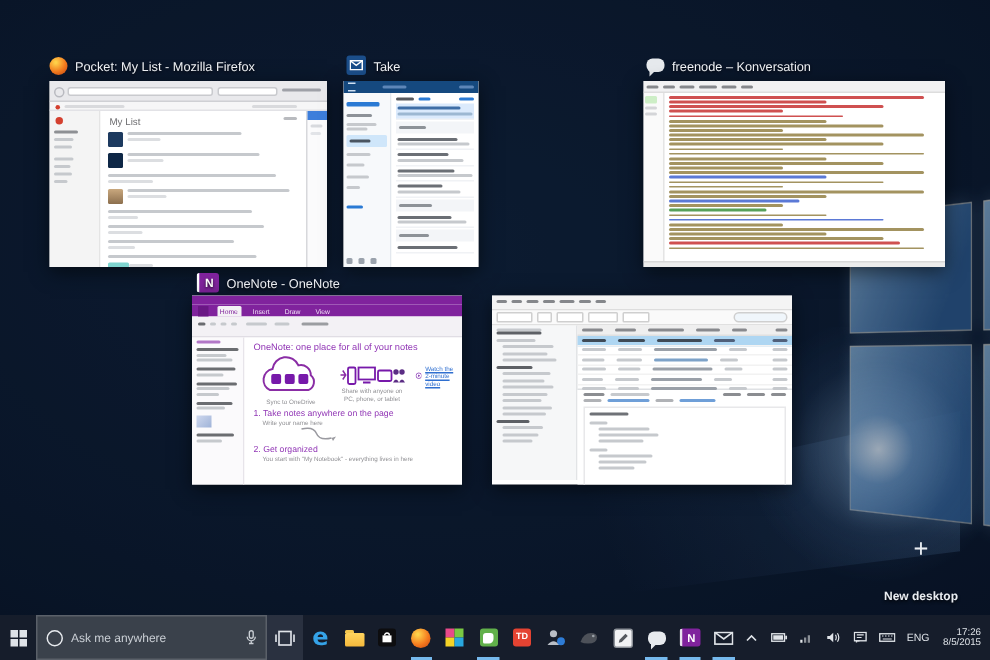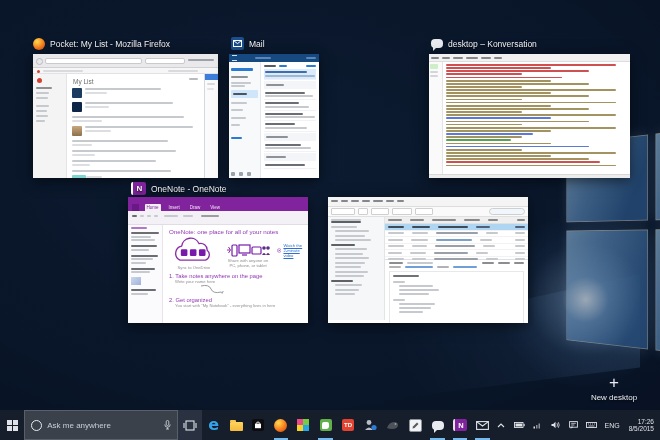--- a/index.html
+++ b/index.html
@@ -83,21 +83,21 @@
   .evside{width:50px;background:#f6f7f8;border-right:1px solid #e2e4e6;padding:2px 3px;}
   .evmainwrap{flex:1;display:flex;flex-direction:column;}
   .evlist{height:42px;border-bottom:1px solid #dfe1e4;}
   .evhead{height:6px;background:#efefef;border-bottom:1px solid #e0e0e0;display:flex;align-items:center;gap:8px;padding:0 3px;}
   .evrow{height:5.5px;display:flex;align-items:center;gap:8px;padding:0 3px;border-bottom:1px solid #f2f2f2;}
   .evsel{background:#aed6f2;}
   .evedit{flex:1;background:#fff;padding:2px 4px;}
   
   .newdesk{position:absolute;right:14px;bottom:38px;width:64px;text-align:center;color:#e9edf2;cursor:default;}
   .newdesk .plus{font-size:17px;font-weight:300;line-height:14px;}
-  .newdesk .lbl{font-size:8px;margin-top:3px;text-shadow:0 1px 2px rgba(0,0,0,.7);}
+  .newdesk .lbl{font-size:8px;margin-top:20px;text-shadow:0 1px 2px rgba(0,0,0,.7);font-weight:bold;}
   
   #taskbar{position:absolute;left:0;bottom:0;width:660px;height:30px;background:#161d2b;display:flex;align-items:stretch;z-index:5;}
   .tbbtn{width:26px;display:flex;align-items:center;justify-content:center;position:relative;}
   .winlogo{display:grid;grid-template-columns:5px 5px;grid-template-rows:5px 5px;gap:1px;}
   .winlogo i{background:#dfe3e8;}
   .searchbox{width:150px;margin:0;background:#3a414b;border:1px solid #5a6069;display:flex;align-items:center;gap:5px;padding:0 6px;color:#c9ced4;font-size:8px;}
   .cortana{width:9px;height:9px;border:1.3px solid #e8ebef;border-radius:50%;flex:none;}
   .mic{margin-left:auto;flex:none;}
   .appicon{width:24px;display:flex;align-items:center;justify-content:center;position:relative;}
   .appicon.run:after{content:"";position:absolute;bottom:0;left:4px;right:4px;height:2px;background:#76b9ed;}
@@ -131,25 +131,25 @@
     <span class="ffc"></span>
     <span>Pocket: My List - Mozilla Firefox</span>
   </div>
   <div class="wlabel" style="left:231px;top:36px;">
     <span class="tile" style="background:#1b4e8a;">
       <svg width="9" height="7" viewBox="0 0 9 7">
           <rect x="0.5" y="0.5" width="8" height="6" fill="none" stroke="#fff" stroke-width="1"></rect>
           <path d="M0.5 0.5 L4.5 3.6 L8.5 0.5" fill="none" stroke="#fff" stroke-width="1"></path>
         </svg>
     </span>
-    <span>Mail</span>
+    <span>Take</span>
   </div>
   <div class="wlabel" style="left:431px;top:36px;">
     <span class="bubble"></span>
-    <span>desktop – Konversation</span>
+    <span>freenode – Konversation</span>
   </div>
 
   <div class="thumb" style="left:33px;top:54px;width:185px;height:124px;">
     <div class="ffchrome">
       <span style="position:absolute;left:3px;top:4px;width:5px;height:5px;border:1px solid #b9bac0;border-radius:50%;"></span>
       <span class="pill" style="left:12px;top:4px;width:95px;"></span>
       <span class="pill" style="left:112px;top:4px;width:38px;"></span>
       <span class="bar" style="position:absolute;right:4px;top:5px;width:26px;background:#9fa1a8;"></span>
     </div>
     <div class="ffrow2">

